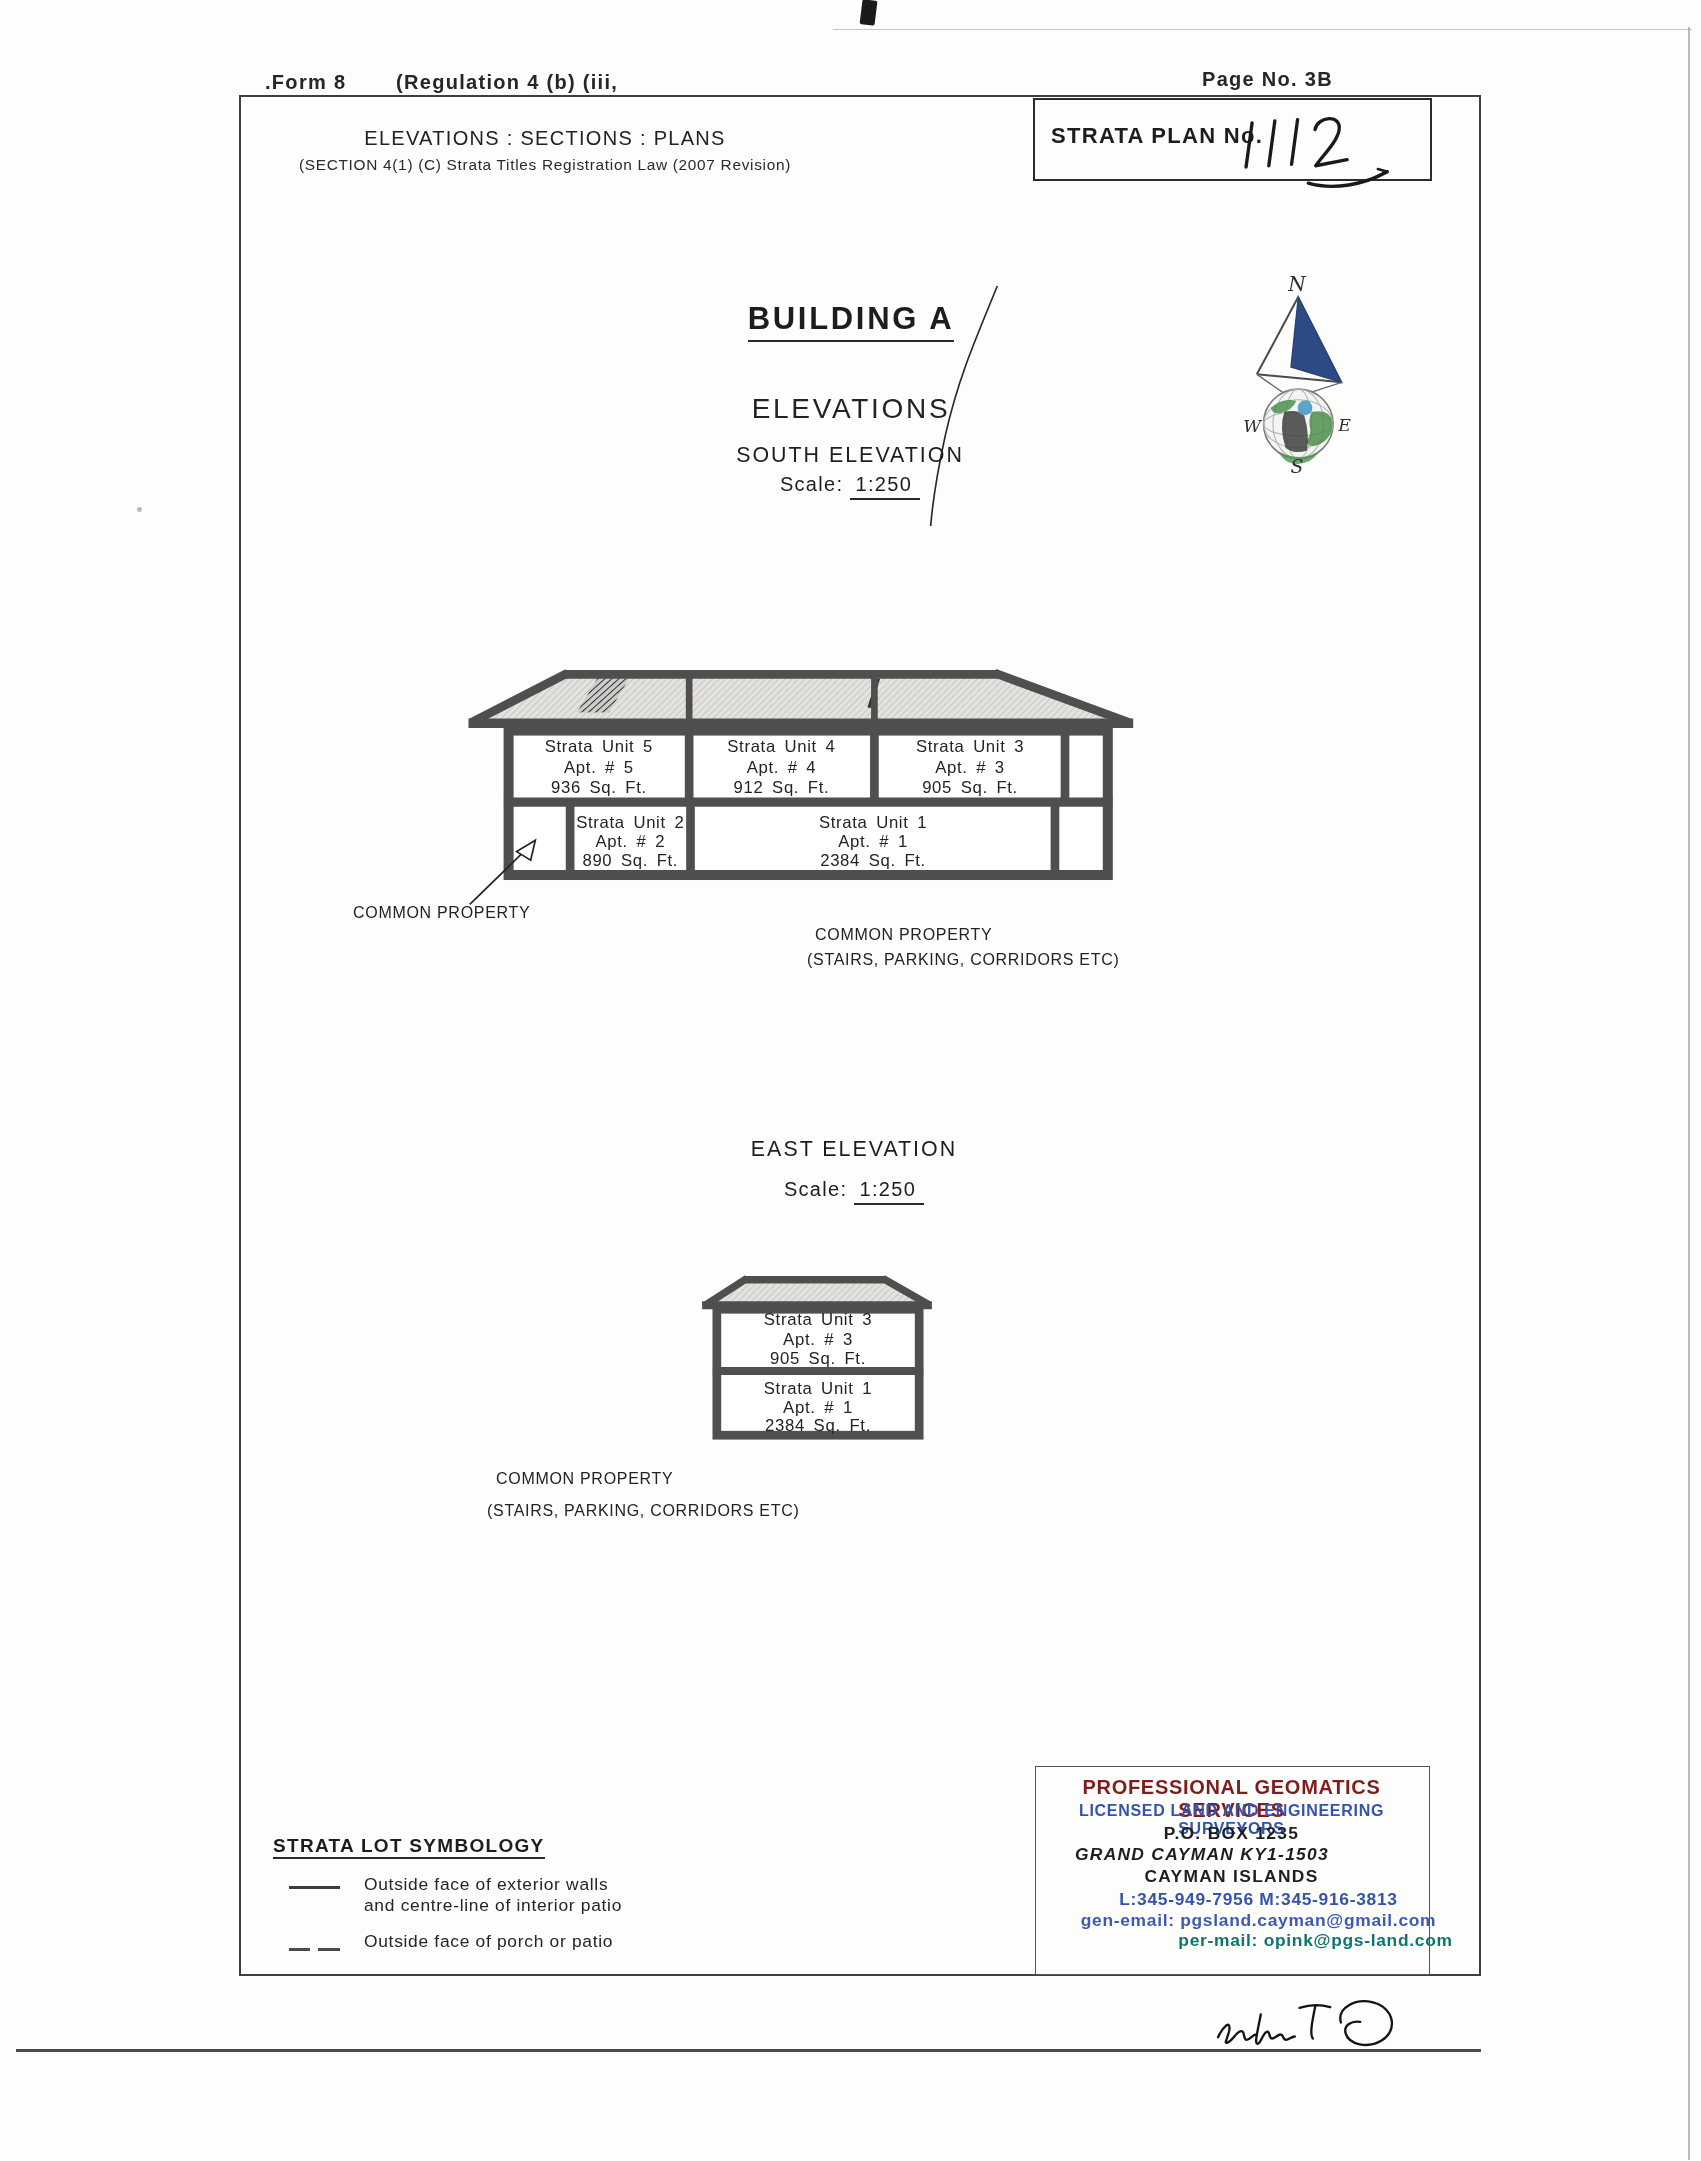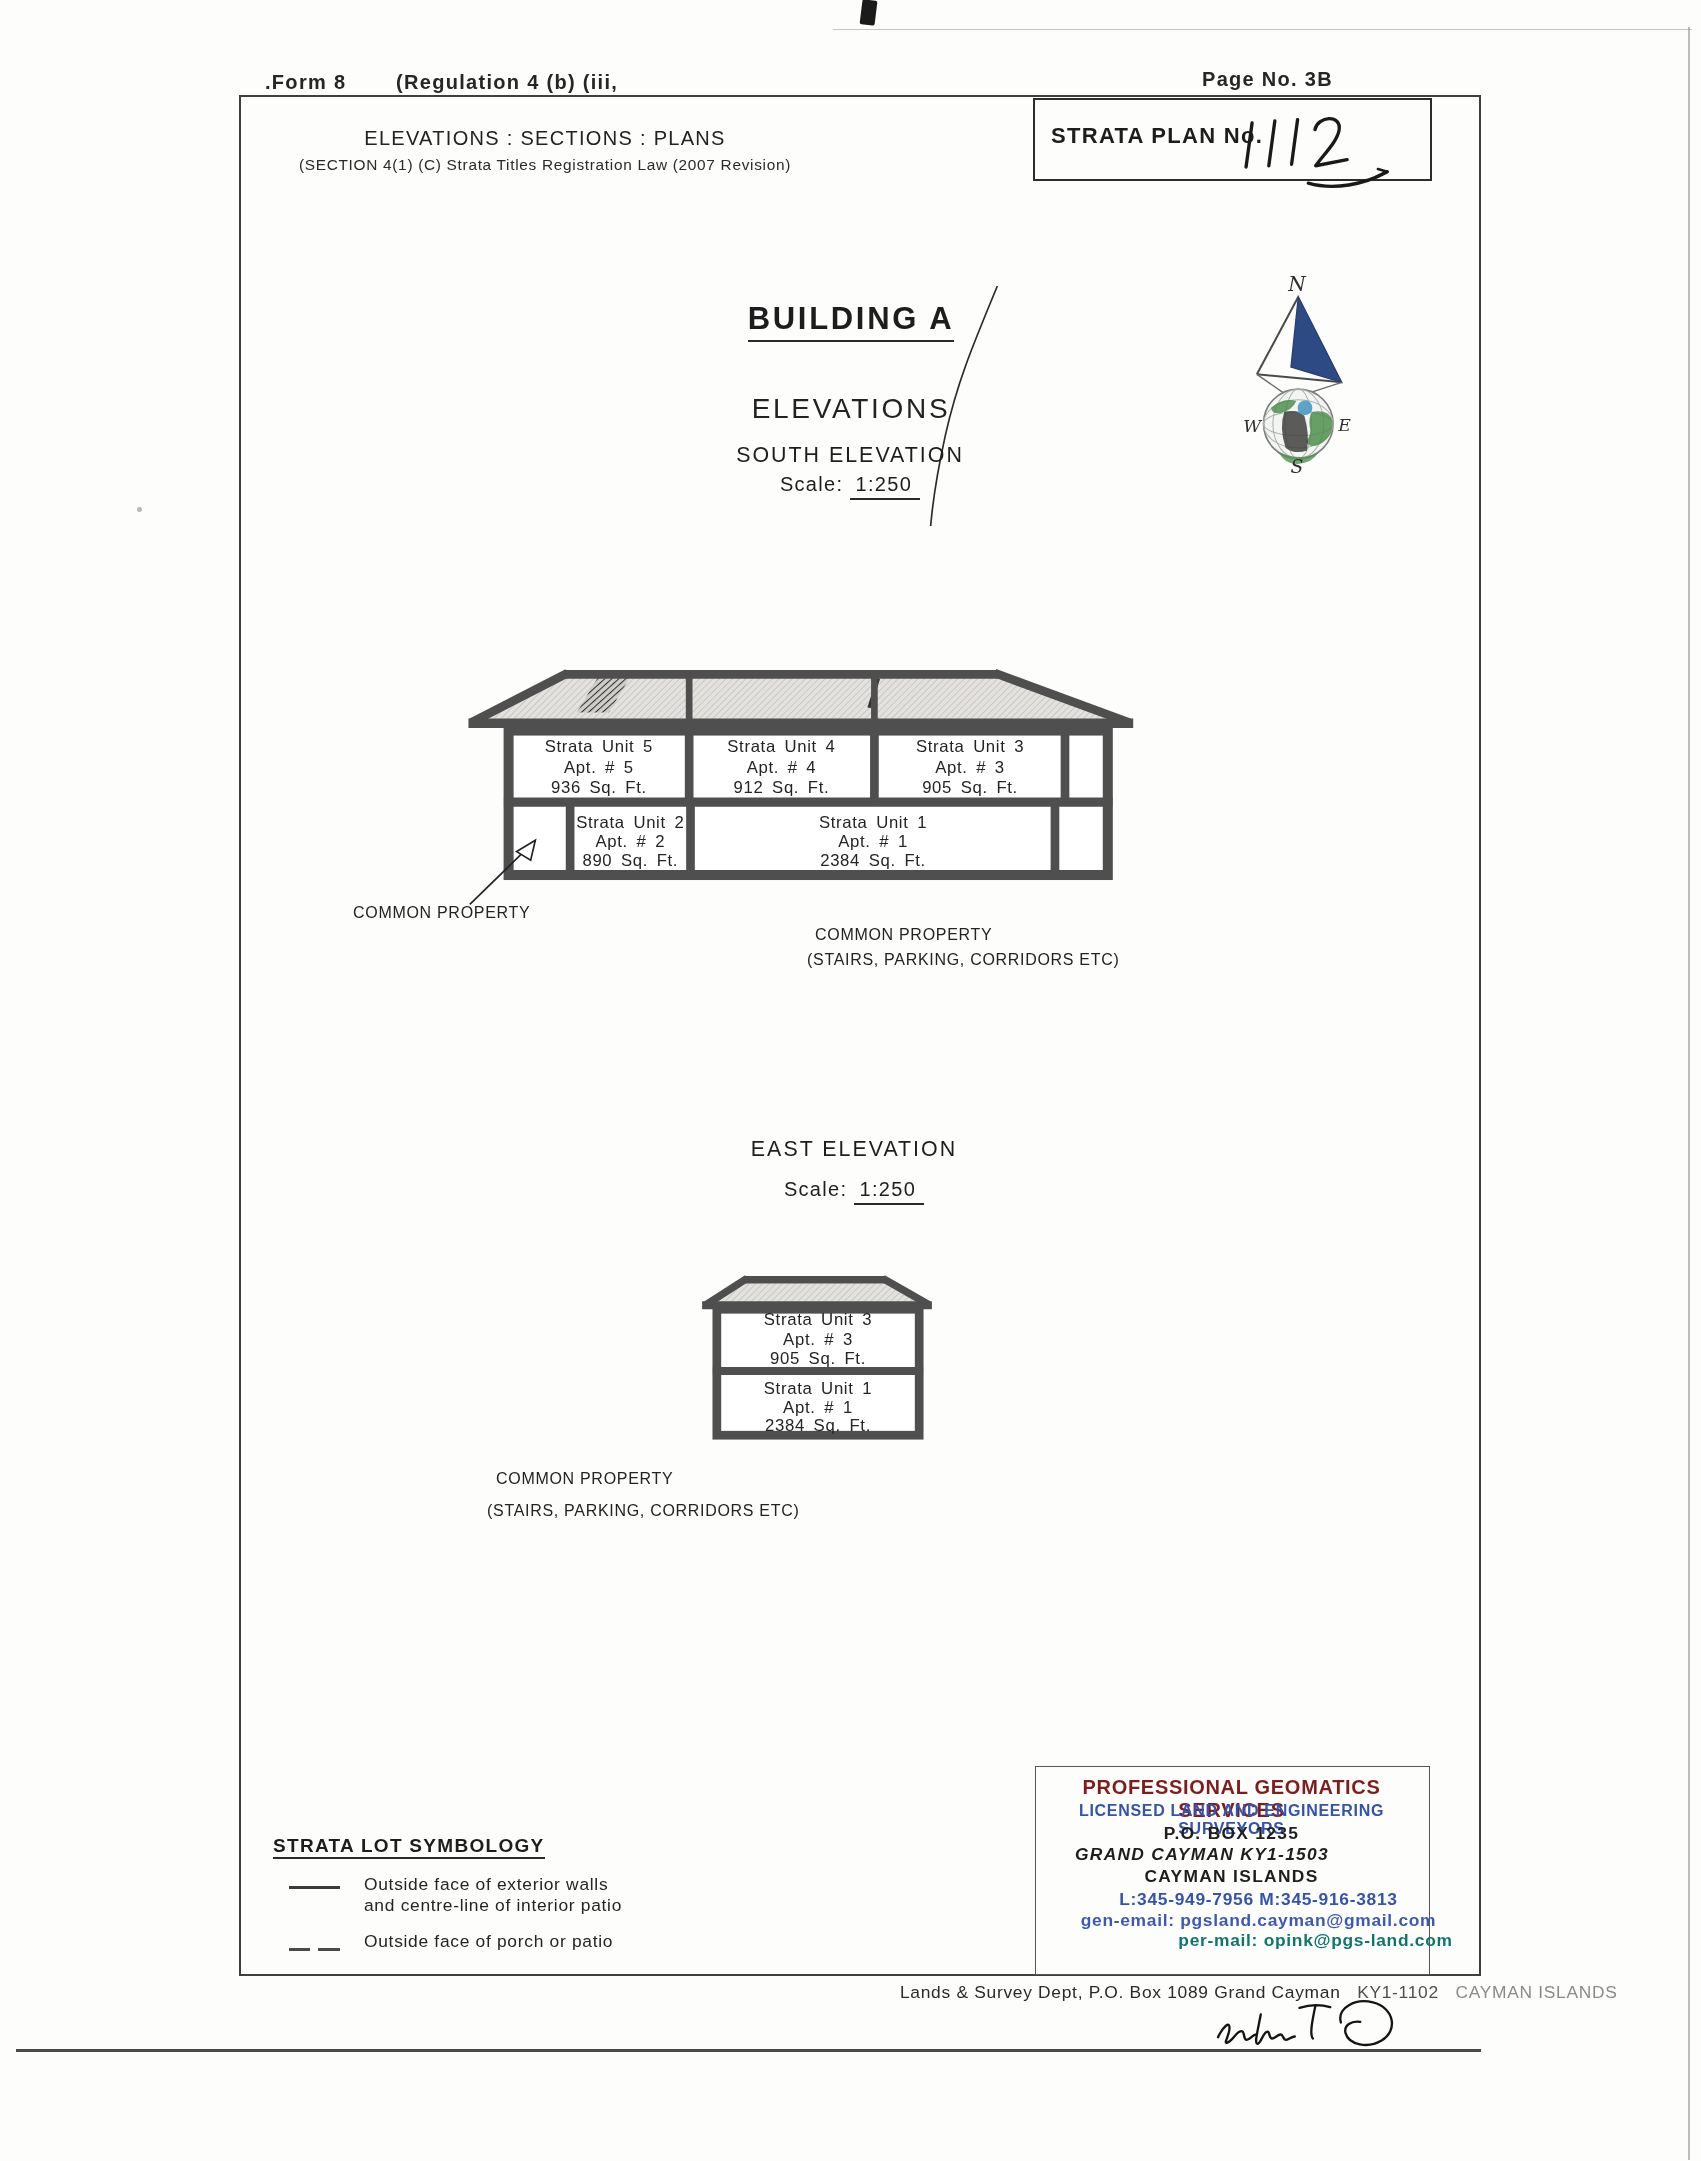--- a/index.html
+++ b/index.html
@@ -226,25 +226,20 @@
   <div class="abs pgsbox" style="left:1035px;top:1766px;width:393px;height:207px;"></div>
   <div class="abs pgs-name ctr" style="left:1035px;top:1776px;width:393px;color:#7f1d1d;">PROFESSIONAL GEOMATICS SERVICES</div>
   <div class="abs pgs-tag ctr" style="left:1035px;top:1802px;width:393px;color:#3453ad;">LICENSED LAND AND ENGINEERING SURVEYORS</div>
   <div class="abs pgs-blk ctr" style="left:1035px;top:1823px;width:393px;">P.O. BOX 1235</div>
   <div class="abs pgs-blk ctr" style="left:1035px;top:1844px;width:334px;font-style:italic;">GRAND CAYMAN KY1-1503</div>
   <div class="abs pgs-blk ctr" style="left:1035px;top:1866px;width:393px;">CAYMAN ISLANDS</div>
   <div class="abs pgs-blue ctr" style="left:1035px;top:1889px;width:393px;color:#3453ad;">L:345-949-7956  M:345-916-3813</div>
   <div class="abs pgs-blue ctr" style="left:1035px;top:1910px;width:393px;color:#3c59b3;">gen-email: pgsland.cayman@gmail.com</div>
   <div class="abs pgs-blue ctr" style="left:1057px;top:1930px;width:463px;color:#0f766e;">per-mail: opink@pgs-land.com</div>
 
-  <div class="abs footer" style="left:900px;top:1982px;">
-    <span>Lands &amp; Survey Dept, P.O. Box 1089 Grand Cayman</span>&nbsp;&nbsp;
-    <span class="semi">KY1-1102</span>&nbsp;&nbsp;
-    <span class="faded">CAYMAN ISLANDS</span>
-  </div>
 
   <svg class="abs" style="left:1210px;top:1993px;" width="207" height="67" viewBox="0 0 310 100" fill="none" stroke="#141414" stroke-width="3.5" stroke-linecap="round" stroke-linejoin="round">
     <path d="M12,66 c7,-15 19,-27 17,-11 c-2,12 -9,21 -3,19 c9,-3 13,-17 21,-17 c6,0 2,13 8,13 c5,0 9,-8 14,-8"></path>
     <path d="M76,32 c-4,22 -10,44 -5,44 c5,0 8,-16 14,-18 c5,-2 3,10 8,10 c4,0 8,-6 13,-6 c4,0 3,8 8,8 c4,0 8,-5 13,-5"></path>
     <path d="M134,22 c16,-5 32,-5 46,-1 M158,18 c-5,24 -9,44 -4,50"></path>
     <path d="M196,44 c-6,-22 22,-37 48,-30 c32,8 38,42 13,57 c-20,12 -49,7 -54,-11 c-3,-12 9,-19 22,-17"></path>
   </svg>
 
   <div class="abs" style="left:16px;top:2049px;width:1465px;height:2.7px;background:#4a4a4a;"></div>
 

